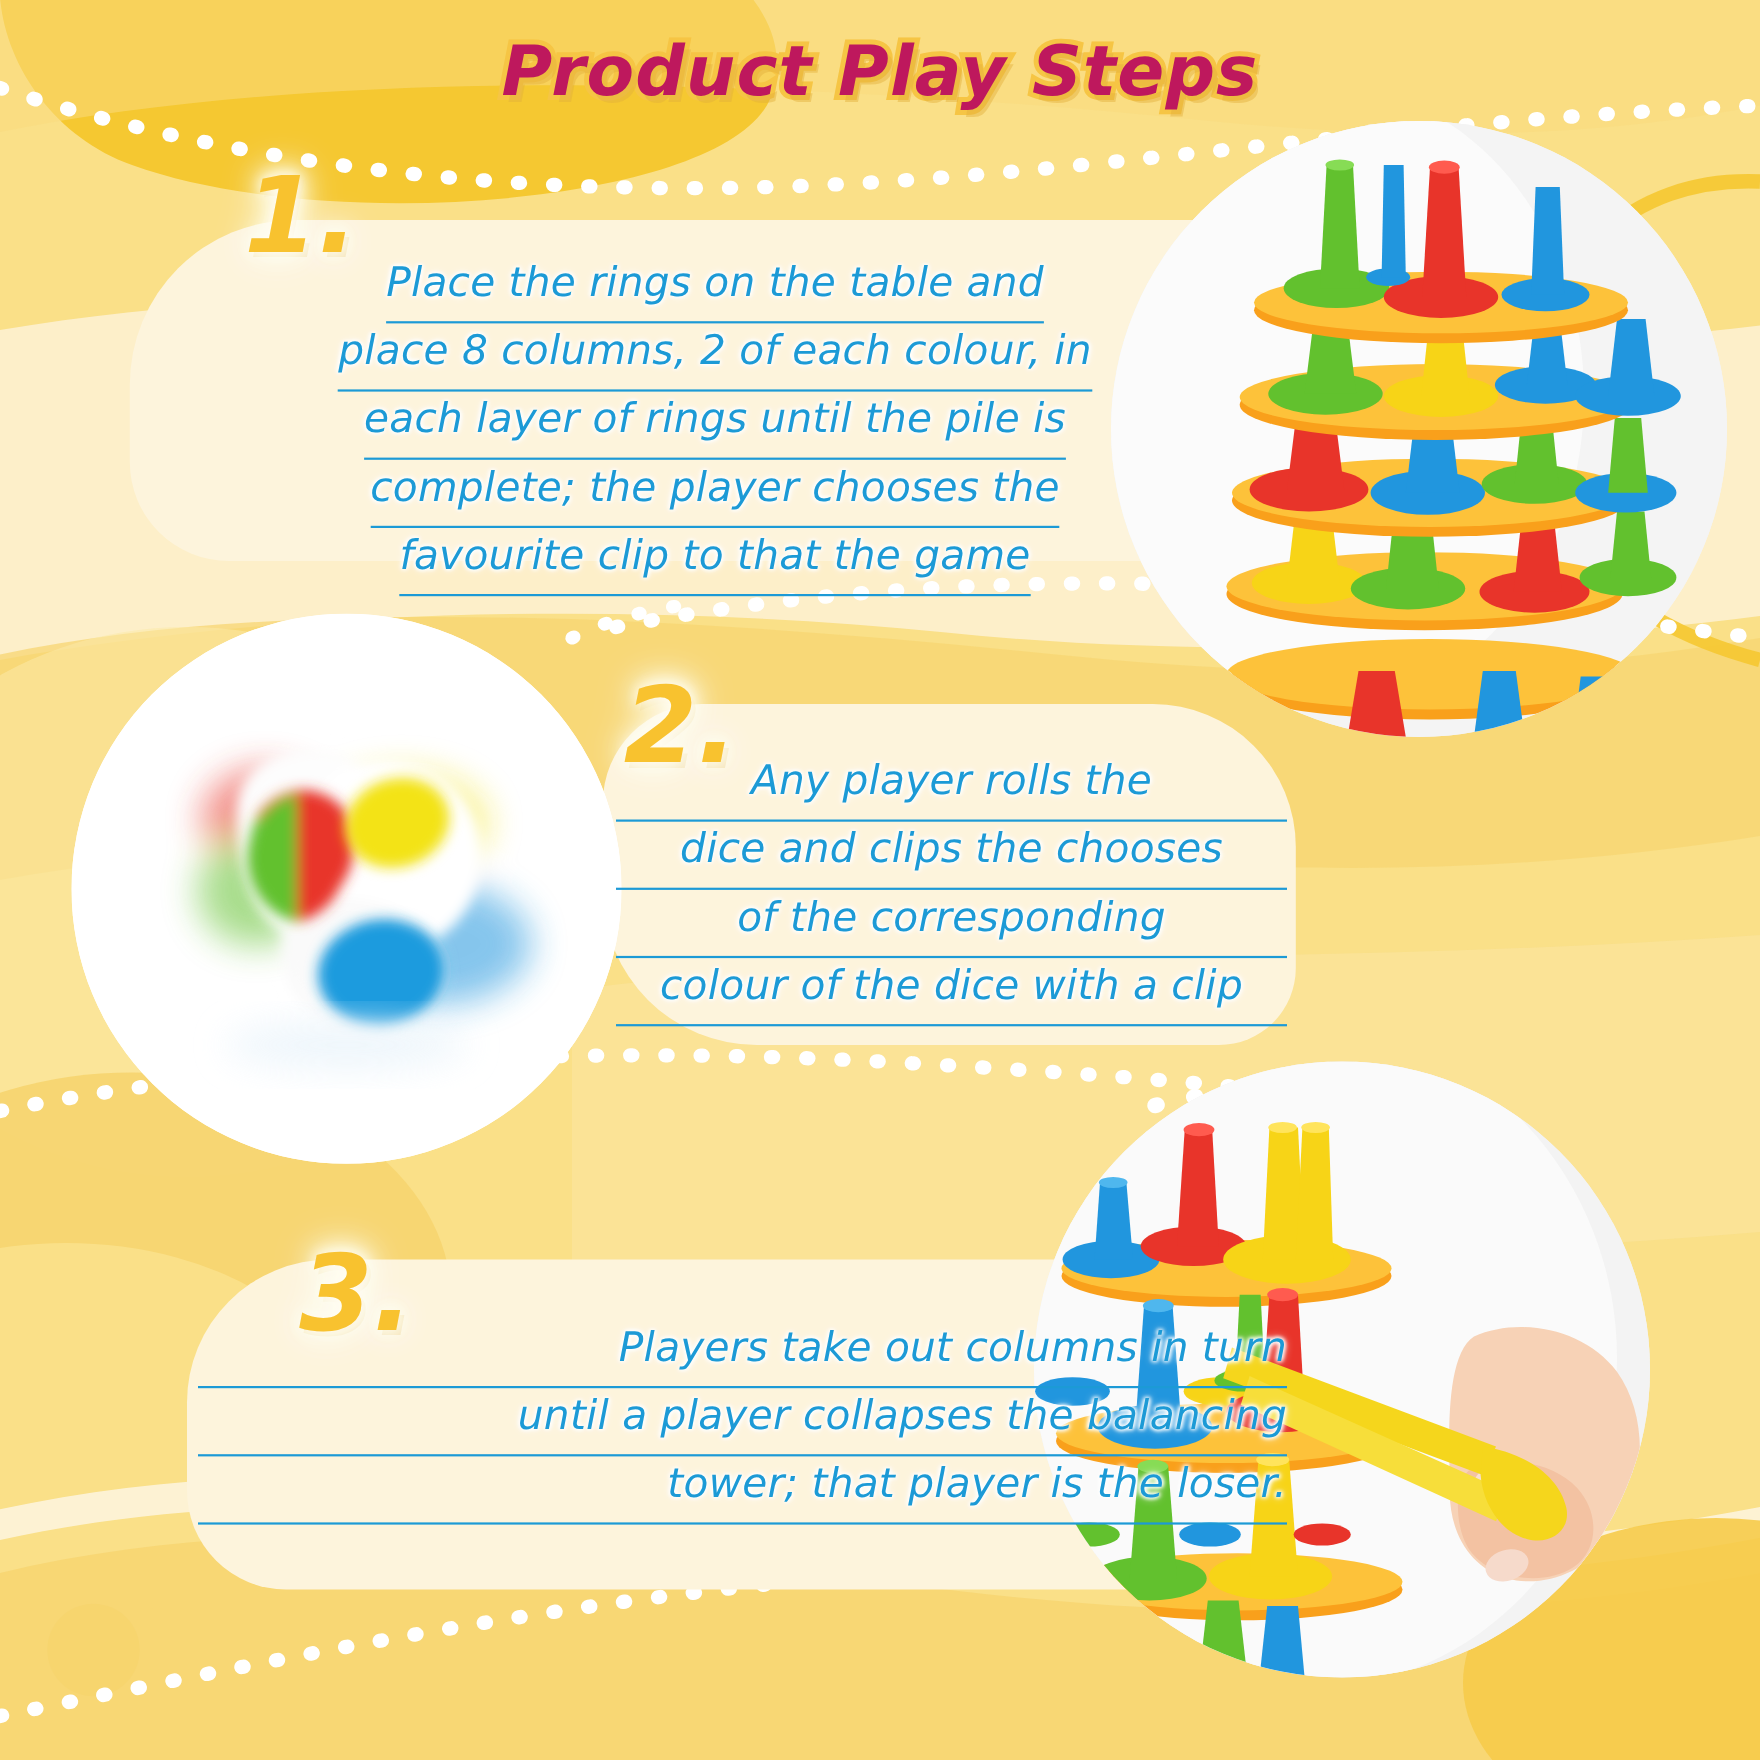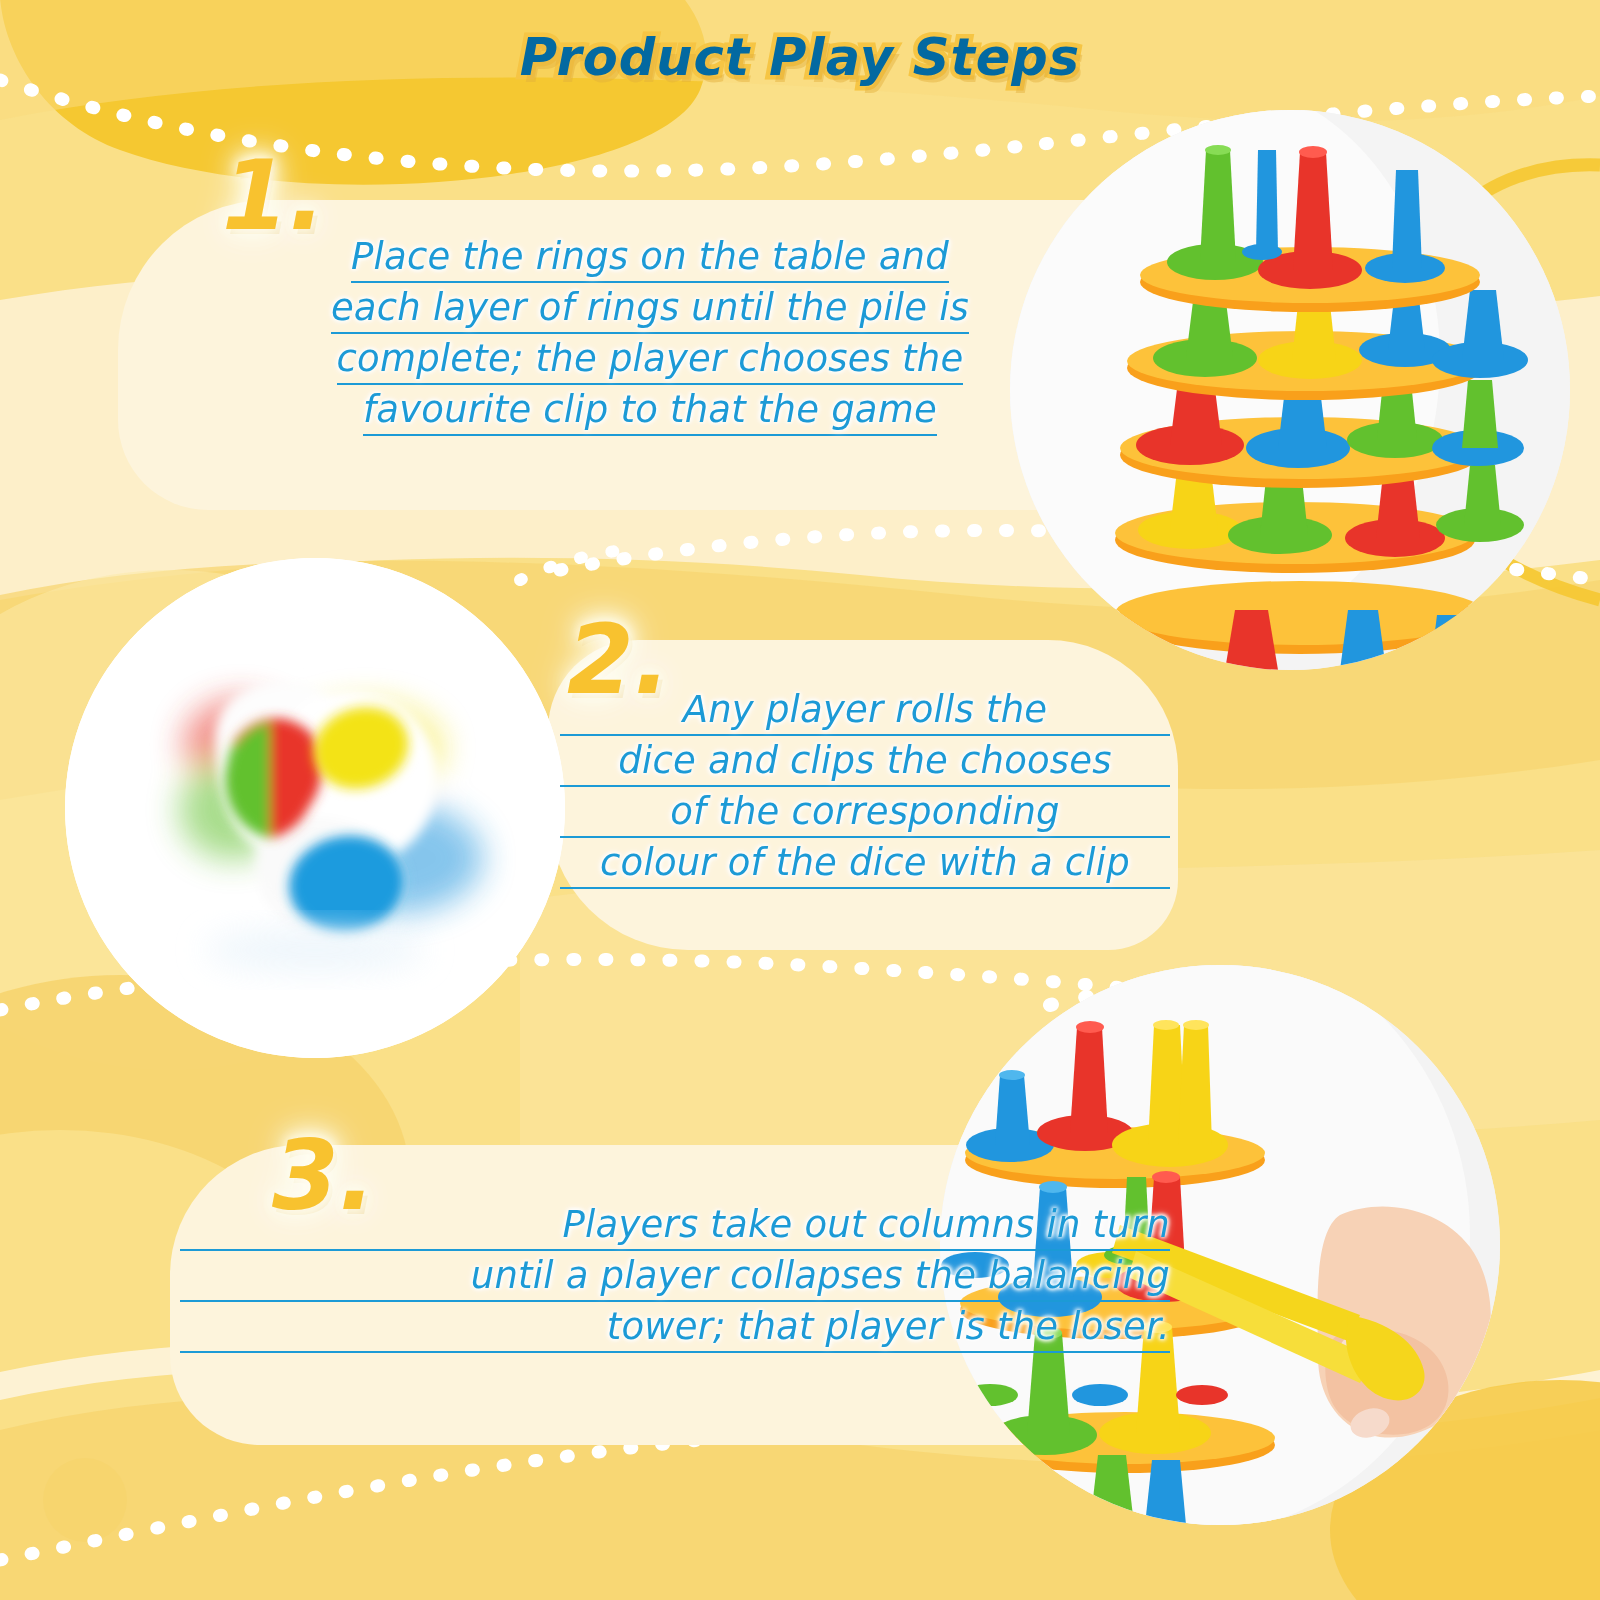--- a/index.html
+++ b/index.html
@@ -16,22 +16,22 @@
 
   
   .title-wrap{
     position:absolute;left:0;top:28px;width:1600px;text-align:center;
     z-index:40;
   }
   .title{
     display:inline-block;
     font-family:"DejaVu Sans",sans-serif;
     font-weight:bold;font-style:italic;
-    font-size:51px;letter-spacing:1px;
-    color:#0369a1;
+    font-size:63px;letter-spacing:1px;
+    color:#be185d;
     -webkit-text-stroke:9px #F6C544;
     paint-order:stroke fill;
     text-shadow:5px 7px 0 rgba(226,176,60,.45);
   }
 
   
   .card{
     position:absolute;
     background:#FDF4DC;
     z-index:20;
@@ -71,21 +71,21 @@
     font-size:37px;
     line-height:49px;
     letter-spacing:.2px;
     text-shadow:
       0 0 5px #FFFFFF,0 0 9px #FFFFFF,
       1px 0 4px #FFFFFF,-1px 0 4px #FFFFFF;
   }
   .step-text .ln{
     display:block;white-space:nowrap;
     border-bottom:2.5px solid #1C9AD6;
-    padding-bottom:0;
+    padding-bottom:11px;
   }
   #text1{left:160px;top:232px;width:980px;text-align:center;}
   #text1 .ln{display:inline-block;}
   #text1 .lnwrap{display:block;text-align:center;}
 
   #text2{left:560px;top:685px;width:610px;text-align:center;}
   #text2 .lnwrap{display:block;text-align:center;}
 
   #text3{left:180px;top:1200px;width:990px;text-align:center;}
   #text3 .lnwrap{display:block;text-align:right;}
@@ -172,20 +172,21 @@
   <div class="card" id="card1"></div>
   <div class="card" id="card2"></div>
   <div class="card" id="card3"></div>
 
   <div class="step-num" id="num1">1.</div>
   <div class="step-num" id="num2">2.</div>
   <div class="step-num" id="num3">3.</div>
 
   <div class="step-text" id="text1">
     <span class="lnwrap"><span class="ln">Place the rings on the table and</span></span>
+    <span class="lnwrap"><span class="ln">place 8 columns, 2 of each colour, in</span></span>
     <span class="lnwrap"><span class="ln">each layer of rings until the pile is</span></span>
     <span class="lnwrap"><span class="ln">complete; the player chooses the</span></span>
     <span class="lnwrap"><span class="ln">favourite clip to that the game</span></span>
   </div>
 
   <div class="step-text" id="text2">
     <span class="lnwrap">
         <span class="ln">Any player rolls the</span>
       </span>
     <span class="lnwrap">

